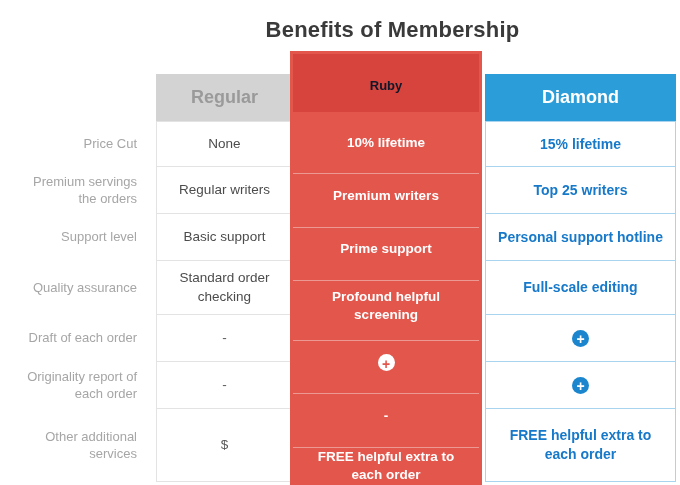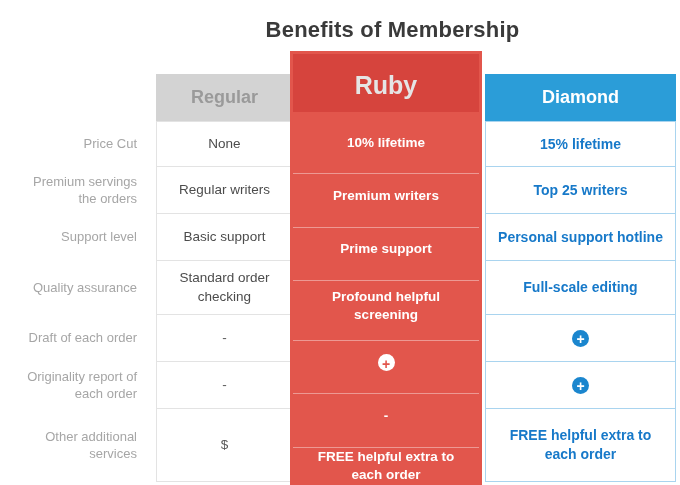--- a/index.html
+++ b/index.html
@@ -90,23 +90,23 @@
     width: 192px;
     height: 436px;
     background: #e2564c;
     z-index: 2;
     display: flex;
     flex-direction: column;
   }
   .ruby-header {
     height: 61px;
     background: #d6443d;
-    color: #e5e5e5;
-    font-weight: bold;
-    font-size: 25px;
+    color: #0f172a;
+    font-weight: bold;
+    font-size: 13px;
     display: flex;
     align-items: center;
     justify-content: center;
     padding-top: 8px;
   }
   .ruby-cell {
     display: flex;
     align-items: center;
     justify-content: center;
     text-align: center;

